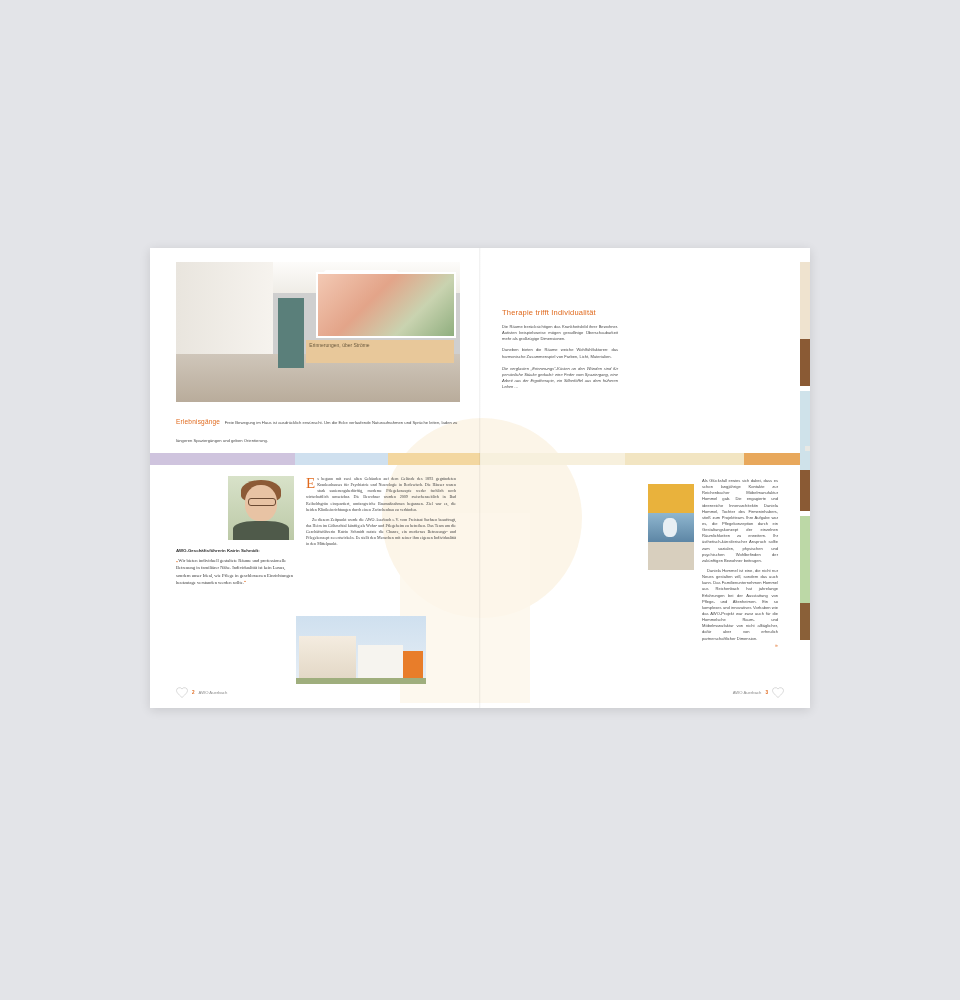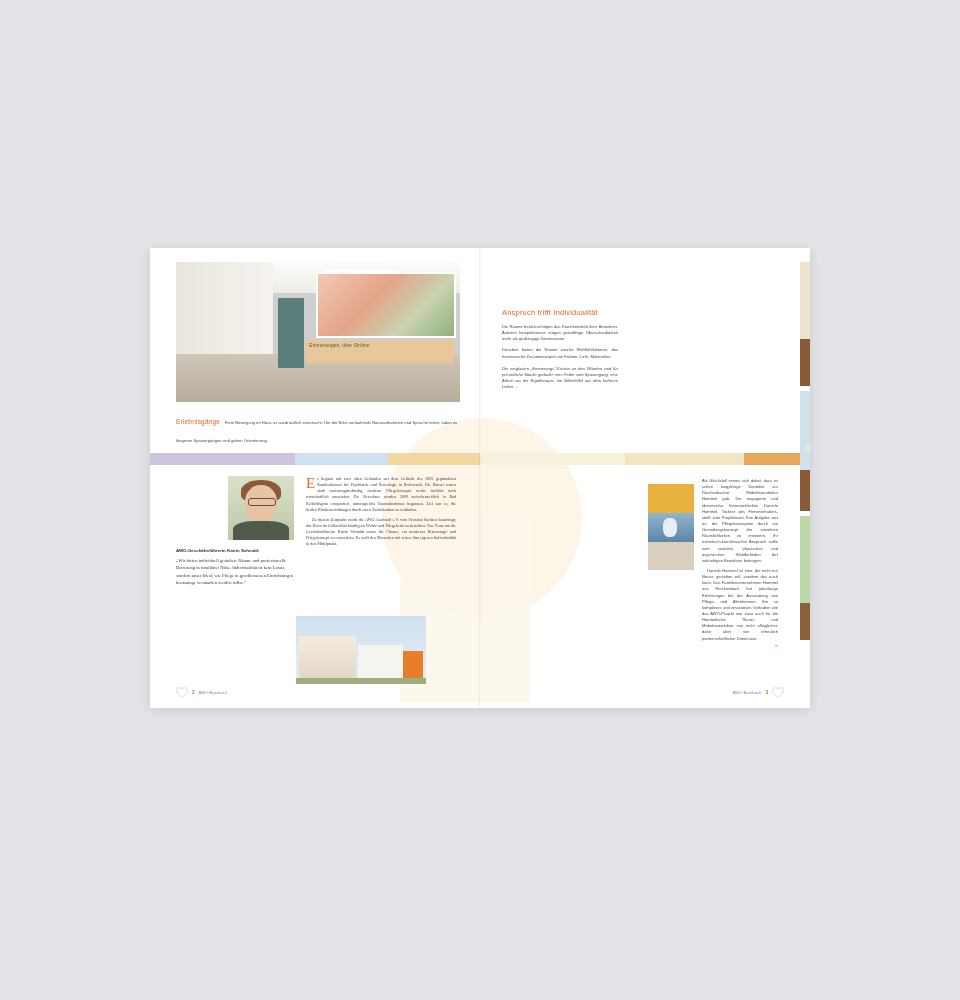--- a/index.html
+++ b/index.html
@@ -276,21 +276,21 @@
           </svg>
         </span>
         <span class="pgnum">2</span>
         <span>AWO Auerbach</span>
       </div>
     </div>
 
     <div class="page page-right">
 
       <div class="t" style="left:22px; top:60px; width:116px;">
-        <div class="heading-orange">Anspruch trifft Individualität</div>
+        <div class="heading-orange">Therapie trifft Individualität</div>
         <div class="body-sans" style="margin-top:7px;">Die Räume berücksichtigen das Krankheitsbild ihrer Bewohner. Autisten beispielsweise mögen geradlinige Überschaubarkeit mehr als großzügige Dimensionen.</div>
         <div class="body-sans" style="margin-top:5px;">Daneben bieten die Räume weiche Wohlfühlfaktoren: das harmonische Zusammenspiel von Farben, Licht, Materialien.</div>
         <div class="body-sans" style="margin-top:6px; font-style:italic;">Die verglasten „Erinnerungs“-Kästen an den Wänden sind für persönliche Stücke gedacht: eine Feder vom Spaziergang, eine Arbeit aus der Ergotherapie, ein Silberlöffel aus dem früheren Leben ...</div>
       </div>
 
       <div class="img" id="room1">
         <div class="w"></div>
 
       </div>
       <div class="img" id="room2">

